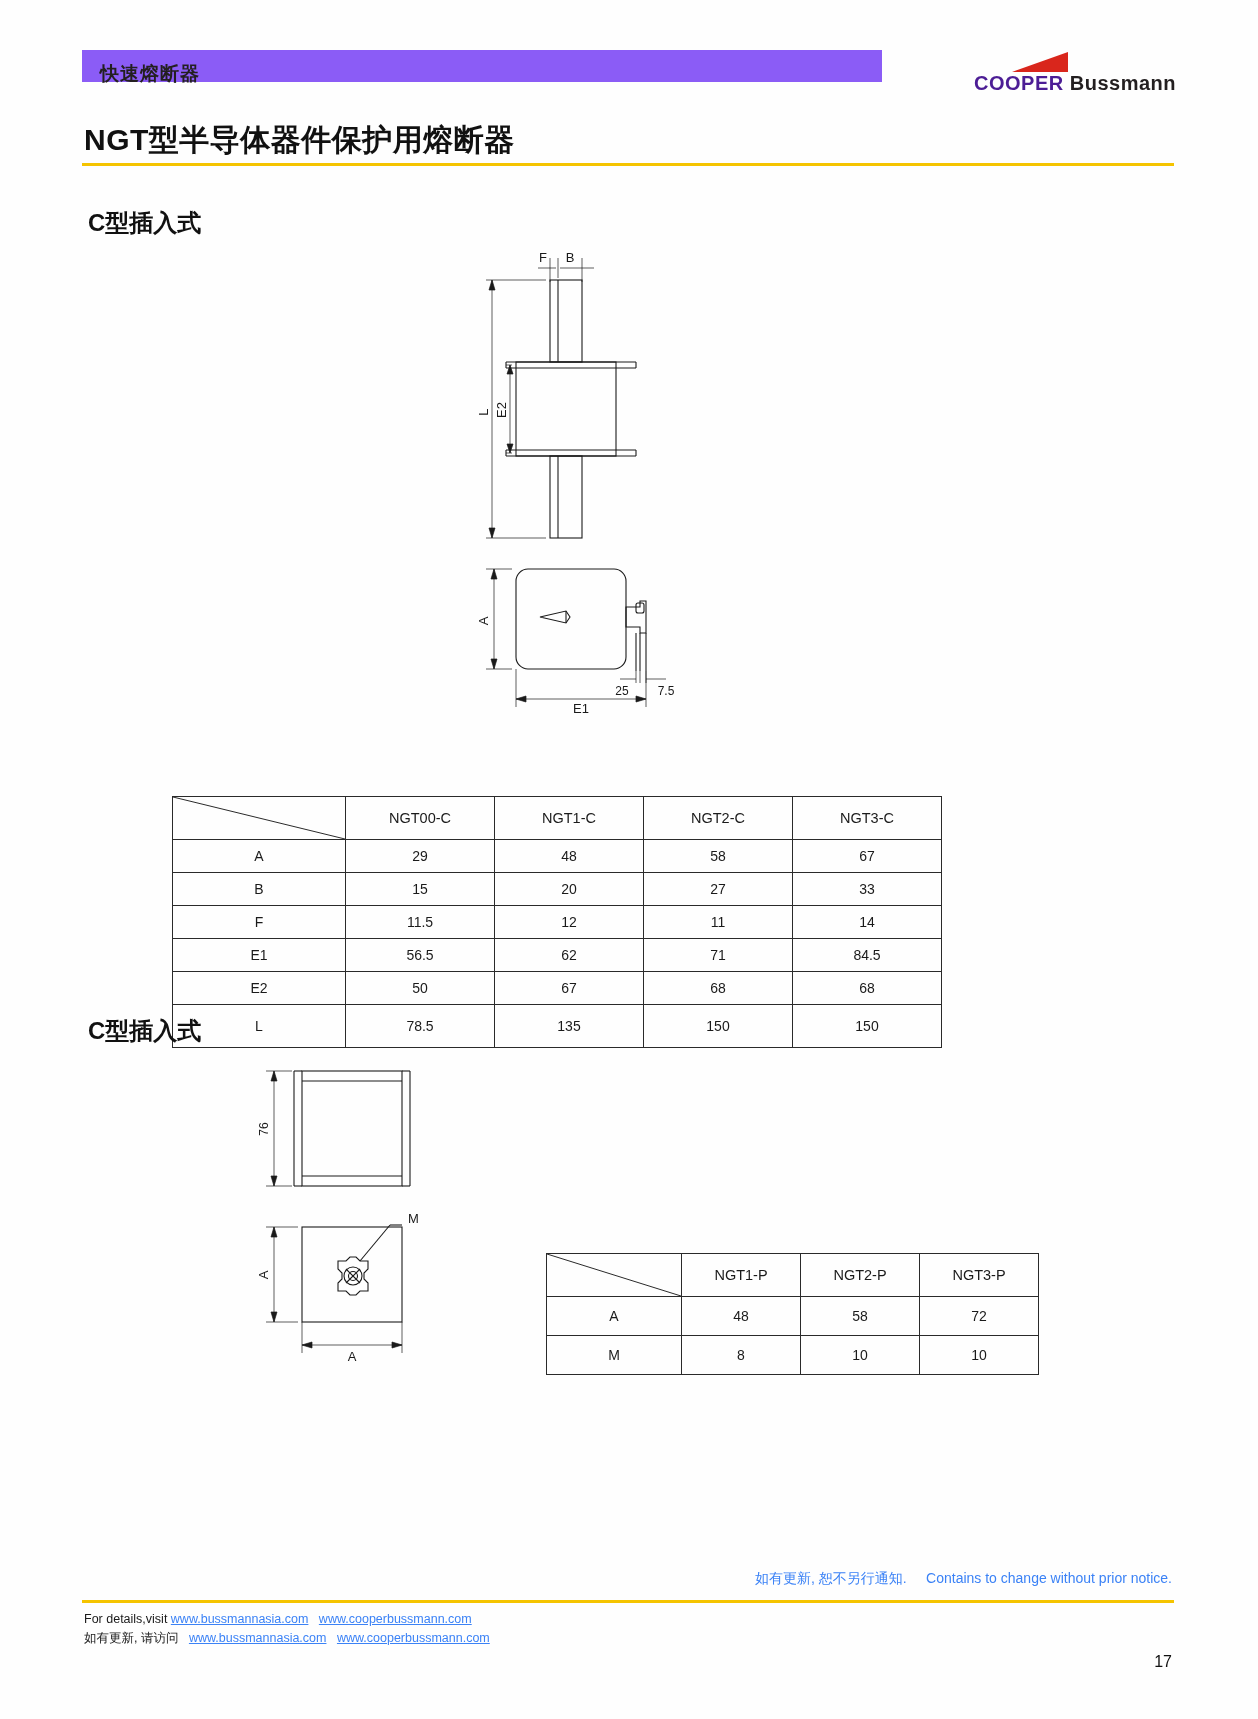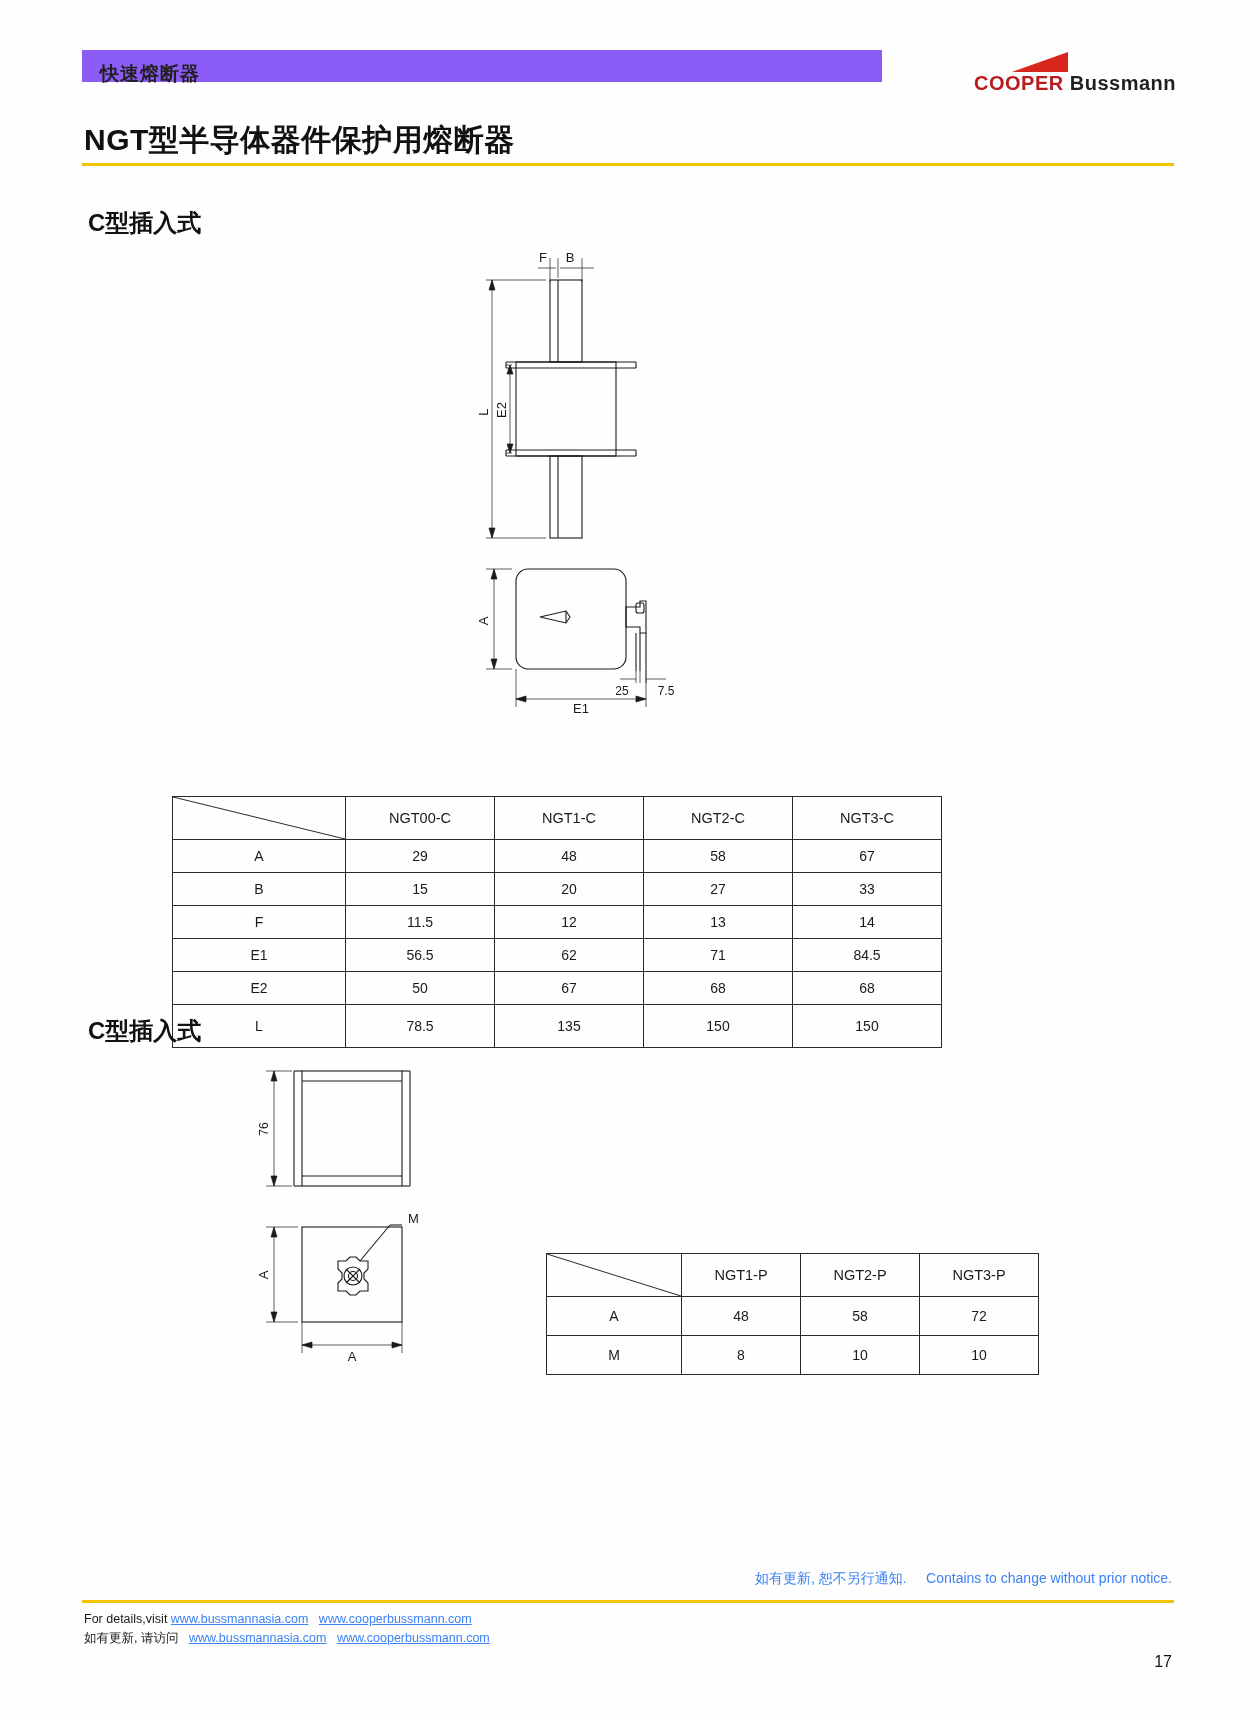--- a/index.html
+++ b/index.html
@@ -58,21 +58,21 @@
   .logo-text {
     position: absolute;
     right: 0;
     top: 20px;
     font-size: 20px;
     letter-spacing: 0.5px;
     white-space: nowrap;
   }
   .logo-cooper {
     font-weight: bold;
-    color: #b91c1c;
+    color: #4c1d95;
     font-family: "Liberation Sans", sans-serif;
   }
   .logo-bussmann {
     font-weight: bold;
     color: #231f20;
   }
 
   .doc-title {
     position: absolute;
     left: 84px;
@@ -330,21 +330,21 @@
       <td>B</td>
       <td>15</td>
       <td>20</td>
       <td>27</td>
       <td>33</td>
     </tr>
     <tr>
       <td>F</td>
       <td>11.5</td>
       <td>12</td>
-      <td>13</td>
+      <td>11</td>
       <td>14</td>
     </tr>
     <tr>
       <td>E1</td>
       <td>56.5</td>
       <td>62</td>
       <td>71</td>
       <td>84.5</td>
     </tr>
     <tr>

